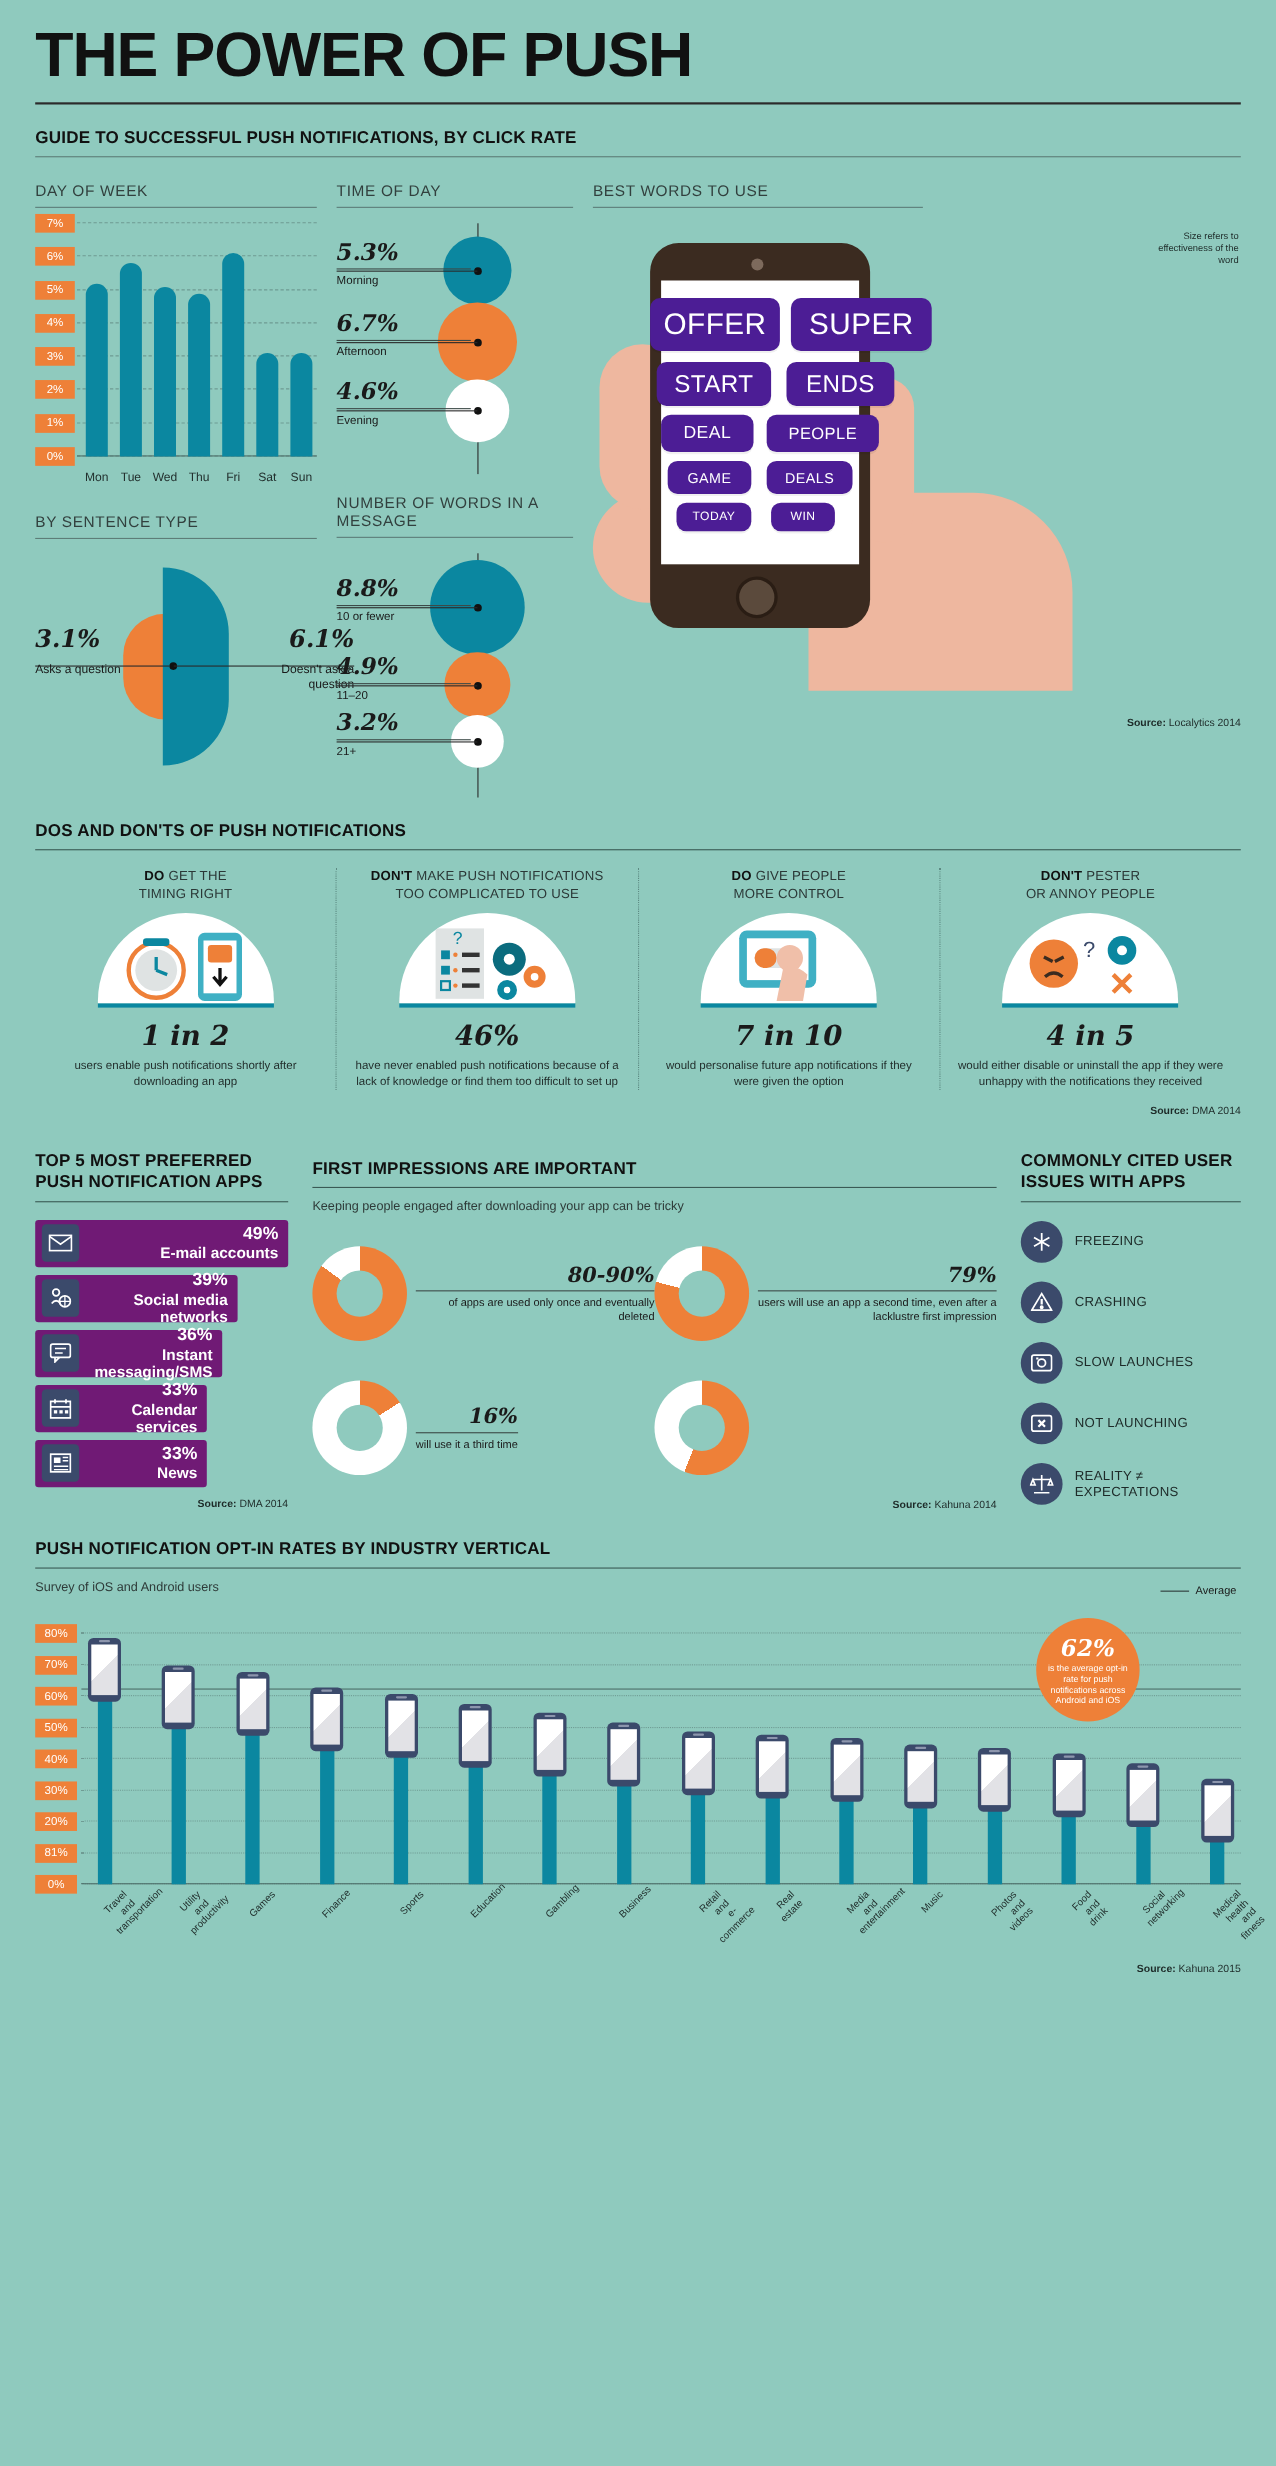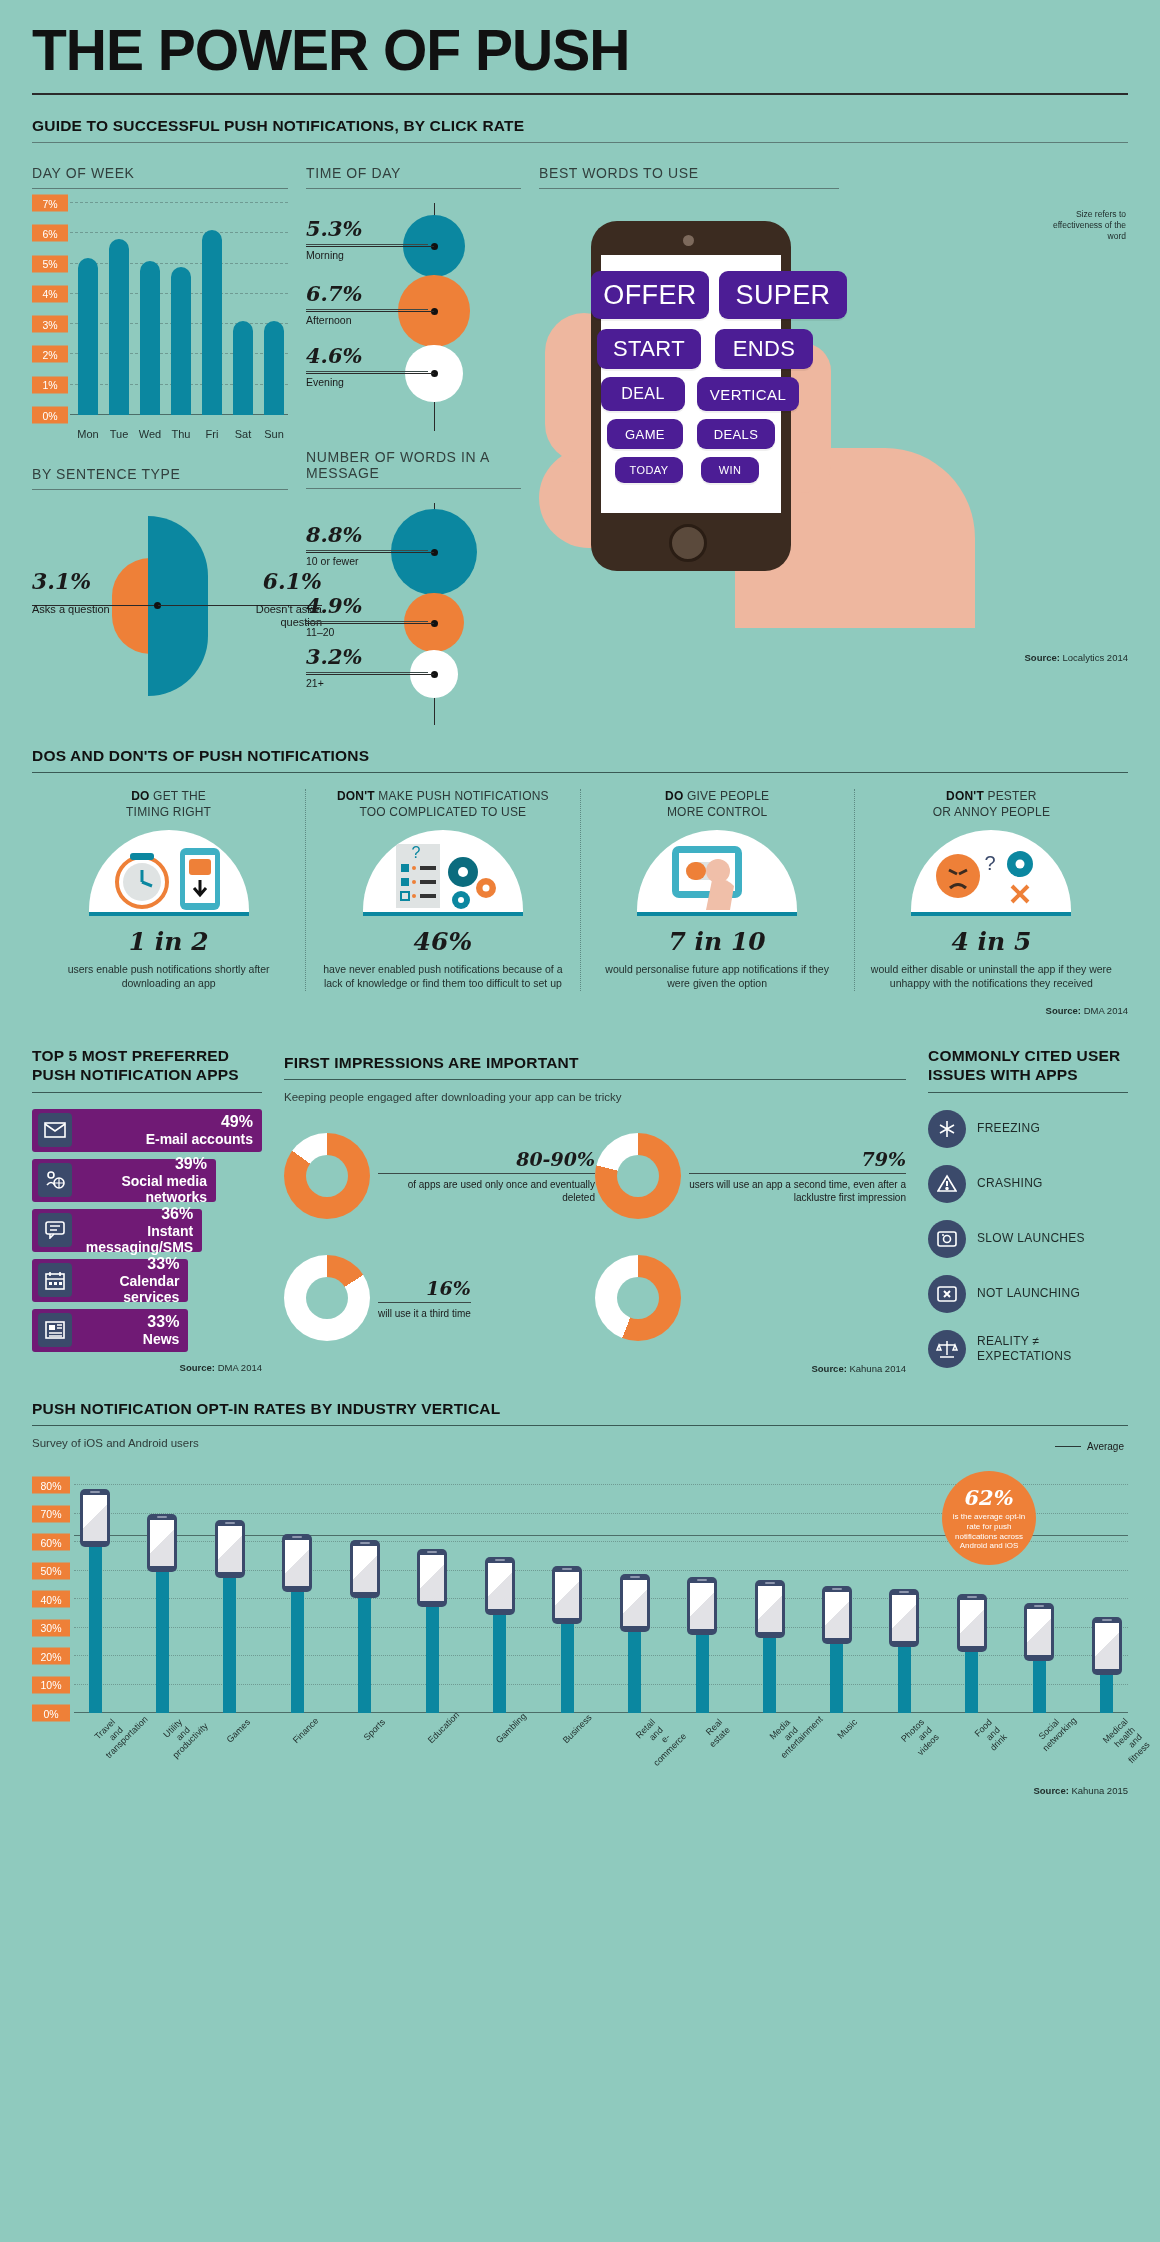--- a/index.html
+++ b/index.html
@@ -384,21 +384,21 @@
           <div class="phone-screen"></div>
           <div class="phone-home"></div>
         </div>
 
         <div id="pills" style="position:absolute; left:0; top:0; right:0; bottom:0;">
             <div class="pill" style="left: 52px; top: 78px; width: 118px; height: 48px; font-size: 27px;">OFFER</div>
             <div class="pill" style="left: 180px; top: 78px; width: 128px; height: 48px; font-size: 27px;">SUPER</div>
             <div class="pill" style="left: 58px; top: 136px; width: 104px; height: 40px; font-size: 22px;">START</div>
             <div class="pill" style="left: 176px; top: 136px; width: 98px; height: 40px; font-size: 22px;">ENDS</div>
             <div class="pill" style="left: 62px; top: 184px; width: 84px; height: 34px; font-size: 16px;">DEAL</div>
-            <div class="pill" style="left: 158px; top: 184px; width: 102px; height: 34px; font-size: 15px;">VERTICAL</div>
+            <div class="pill" style="left: 158px; top: 184px; width: 102px; height: 34px; font-size: 15px;">PEOPLE</div>
             <div class="pill" style="left: 68px; top: 226px; width: 76px; height: 30px; font-size: 13px;">GAME</div>
             <div class="pill" style="left: 158px; top: 226px; width: 78px; height: 30px; font-size: 13px;">DEALS</div>
             <div class="pill" style="left: 76px; top: 264px; width: 68px; height: 26px; font-size: 11px;">TODAY</div>
             <div class="pill" style="left: 162px; top: 264px; width: 58px; height: 26px; font-size: 11px;">WIN</div>
           </div>
       </div>
 
       <div class="source" style="margin-top:-6px">
         <b>Source:</b>
         <span>Localytics 2014</span>
@@ -687,21 +687,21 @@
 
   <div style="position:relative; margin-top:6px;">
     <div class="legend-avg">
       <i></i>
       <span>Average</span>
     </div>
     <div class="bot-chart" id="botChart">
         <div class="bot-grid" style="bottom: 0px;"></div>
         <div class="bot-ylab" style="bottom: 0px; transform: translateY(50%);">0%</div>
         <div class="bot-grid" style="bottom: 28.5px;"></div>
-        <div class="bot-ylab" style="bottom: 28.5px; transform: translateY(50%);">10%</div>
+        <div class="bot-ylab" style="bottom: 28.5px; transform: translateY(50%);">81%</div>
         <div class="bot-grid" style="bottom: 57px;"></div>
         <div class="bot-ylab" style="bottom: 57px; transform: translateY(50%);">20%</div>
         <div class="bot-grid" style="bottom: 85.5px;"></div>
         <div class="bot-ylab" style="bottom: 85.5px; transform: translateY(50%);">30%</div>
         <div class="bot-grid" style="bottom: 114px;"></div>
         <div class="bot-ylab" style="bottom: 114px; transform: translateY(50%);">40%</div>
         <div class="bot-grid" style="bottom: 142.5px;"></div>
         <div class="bot-ylab" style="bottom: 142.5px; transform: translateY(50%);">50%</div>
         <div class="bot-grid" style="bottom: 171px;"></div>
         <div class="bot-ylab" style="bottom: 171px; transform: translateY(50%);">60%</div>

